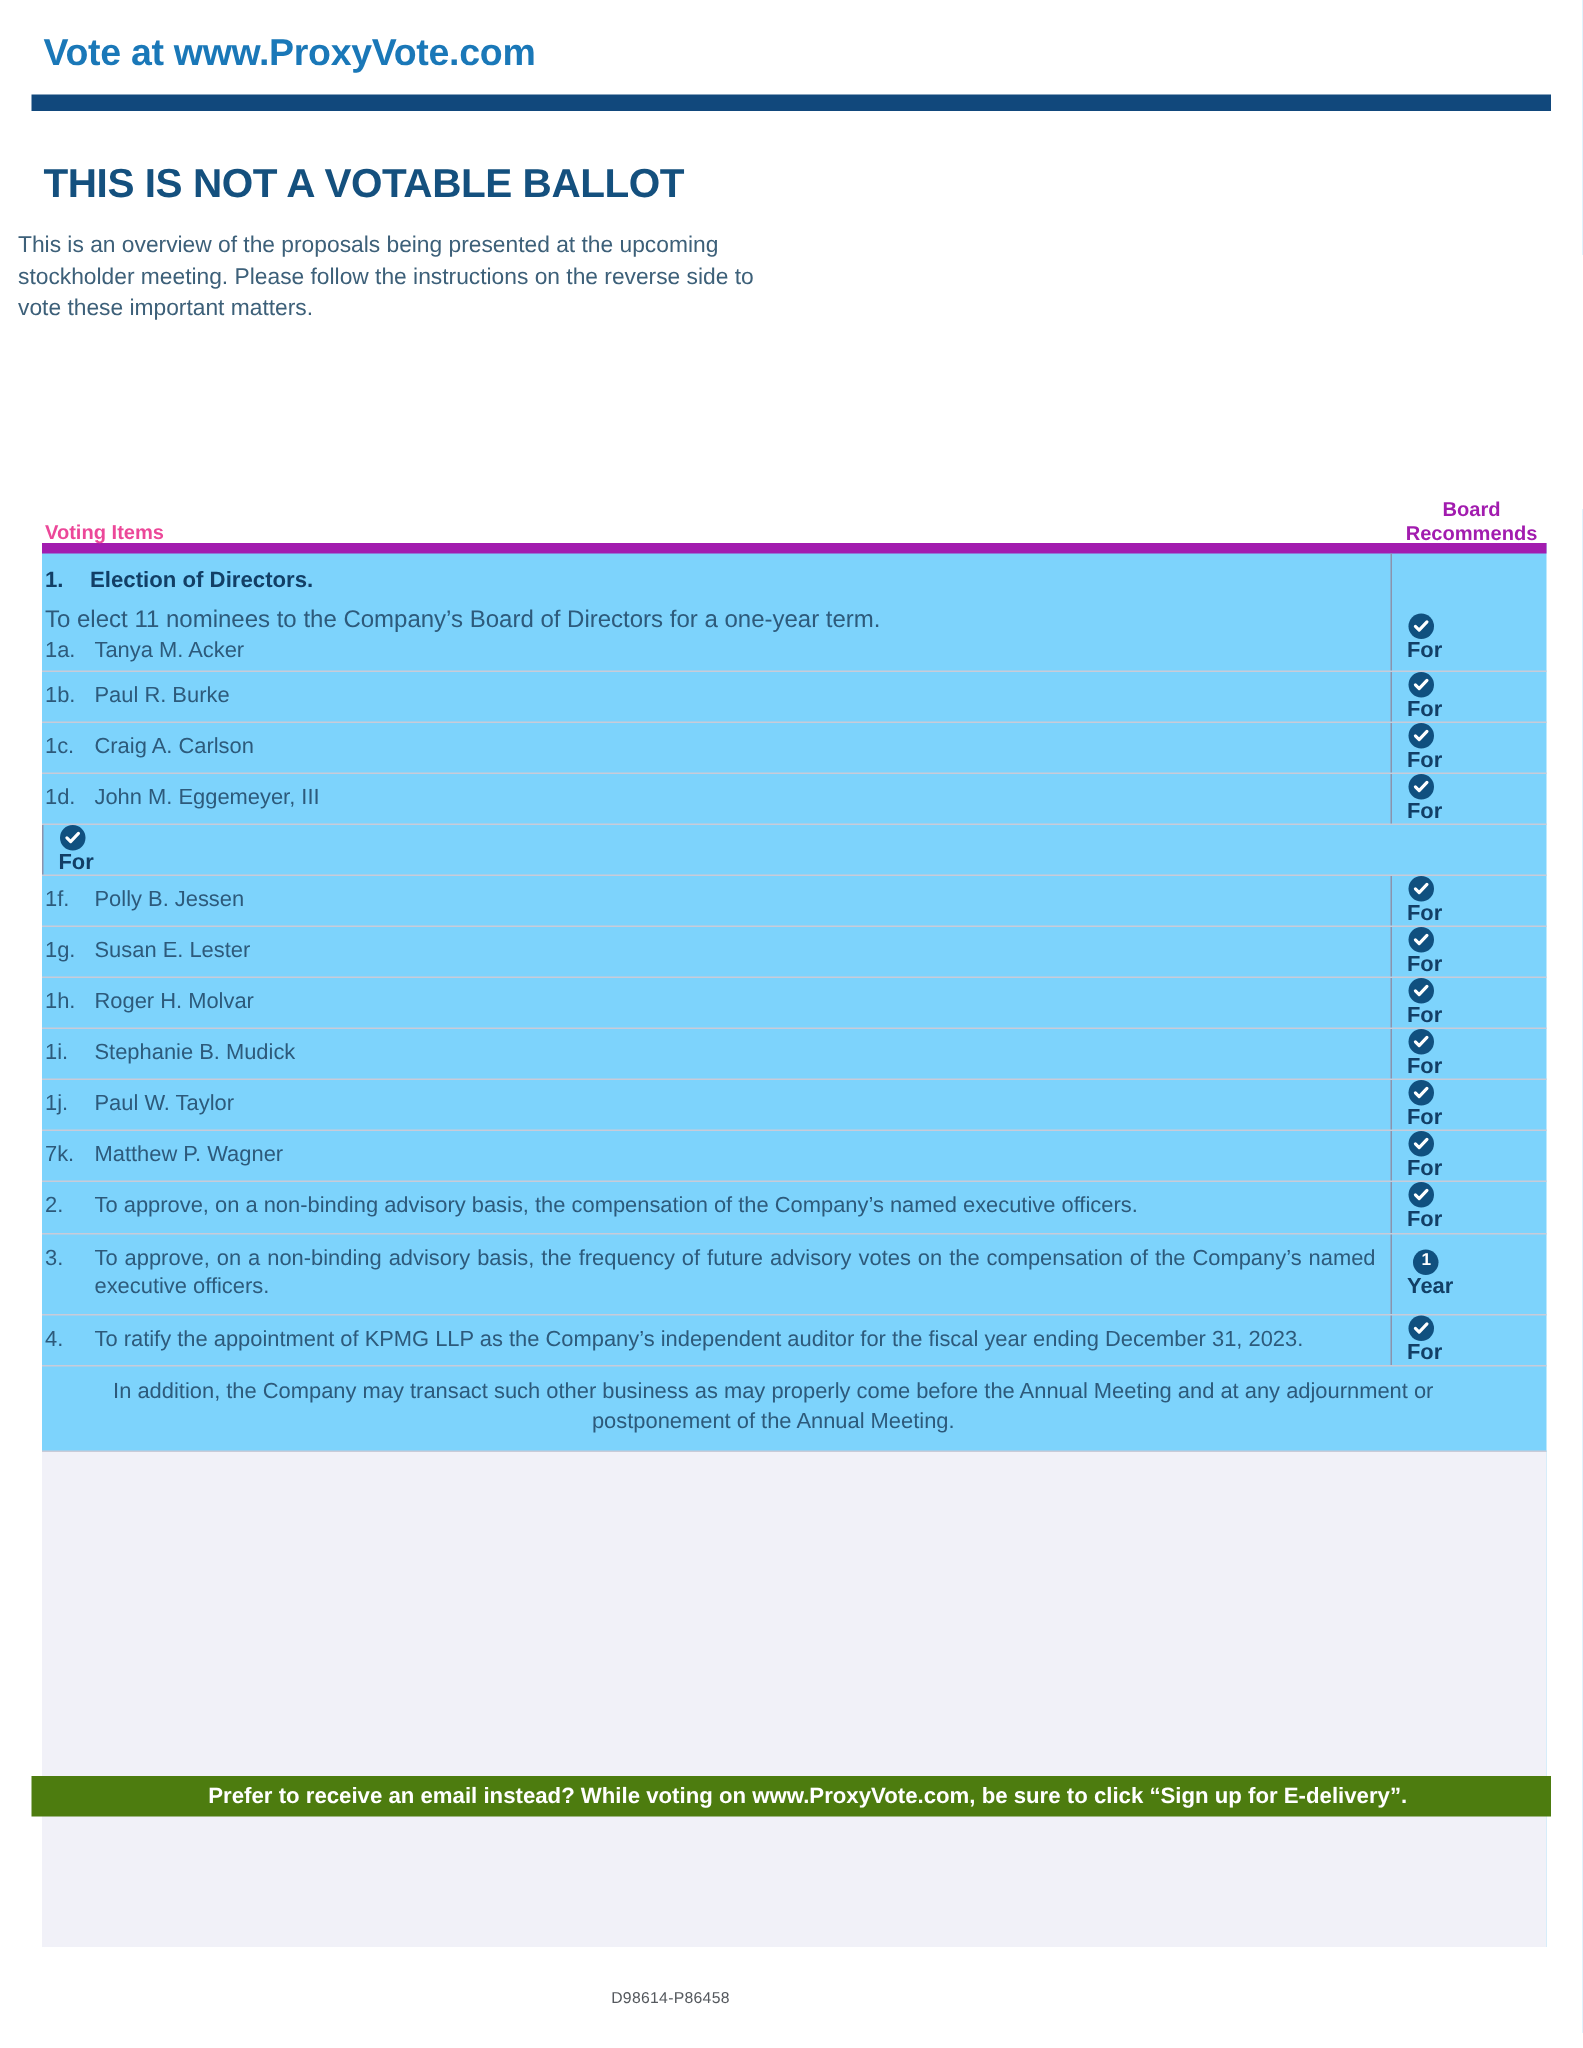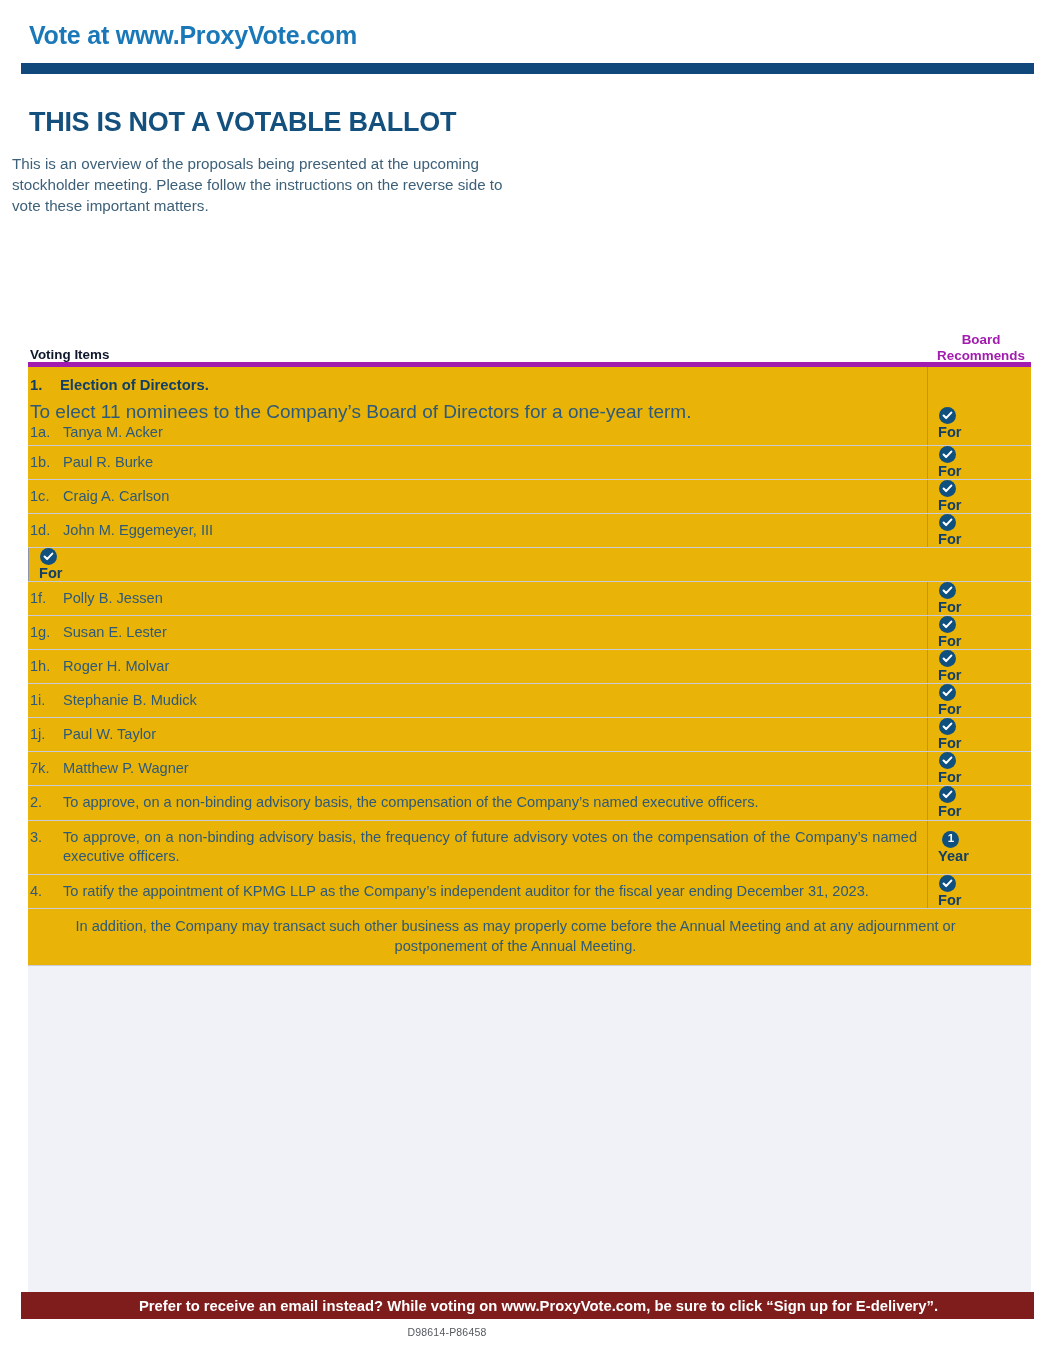--- a/index.html
+++ b/index.html
@@ -69,37 +69,37 @@
   .col-head {
     position: relative;
     height: 37px;
   }
   .col-head .ci-items {
     position: absolute;
     left: 2px;
     bottom: 0px;
     font-size: 13.4px;
     font-weight: bold;
-    color: #0f172a;
+    color: #ec4899;
   }
   .col-head .ci-board {
     position: absolute;
     left: 903px;
     bottom: -1px;
     width: 100px;
     text-align: center;
     font-size: 13.4px;
     font-weight: bold;
     line-height: 15.5px;
     color: #a21caf;
   }
 
   .vtable {
-    background: #eab308;
-    border-top: 5px solid #a21caf;
+    background: #7dd3fc;
+    border-top: 7px solid #a21caf;
   }
 
   .vrow {
     display: flex;
     align-items: stretch;
     border-bottom: 1px solid #c9cbd8;
     min-height: 31px;
   }
   .vrow:last-child { border-bottom: 1px solid #c9cbd8; }
 
@@ -126,21 +126,21 @@
     padding: 9px 10px 3px 2px;
   }
   .p1-title {
     font-size: 14.8px;
     font-weight: bold;
     color: #123f66;
     margin-bottom: 7px;
   }
   .p1-title .num { font-weight: bold; display: inline-block; width: 30px; }
   .p1-sub {
-    font-size: 19px;
+    font-size: 16px;
     color: #2d5a7b;
     margin-bottom: 2px;
   }
   .p1-first {
     font-size: 14.6px;
     color: #2d5a7b;
   }
   .prop1 .vcell-rec { align-items: flex-end; padding-bottom: 5px; }
 
   .nom-num {
@@ -207,24 +207,24 @@
   .badge-label {
     font-size: 14.6px;
     font-weight: bold;
     color: #123f66;
   }
 
   
   .banner {
     position: absolute;
     left: 21px;
-    top: 1292px;
+    top: 1184px;
     width: 1013px;
     height: 27px;
-    background: #7f1d1d;
+    background: #4d7c0f;
     color: #ffffff;
     font-size: 14.8px;
     font-weight: bold;
     display: flex;
     align-items: center;
     justify-content: center;
     padding-left: 22px;
   }
 
   .control-num {

